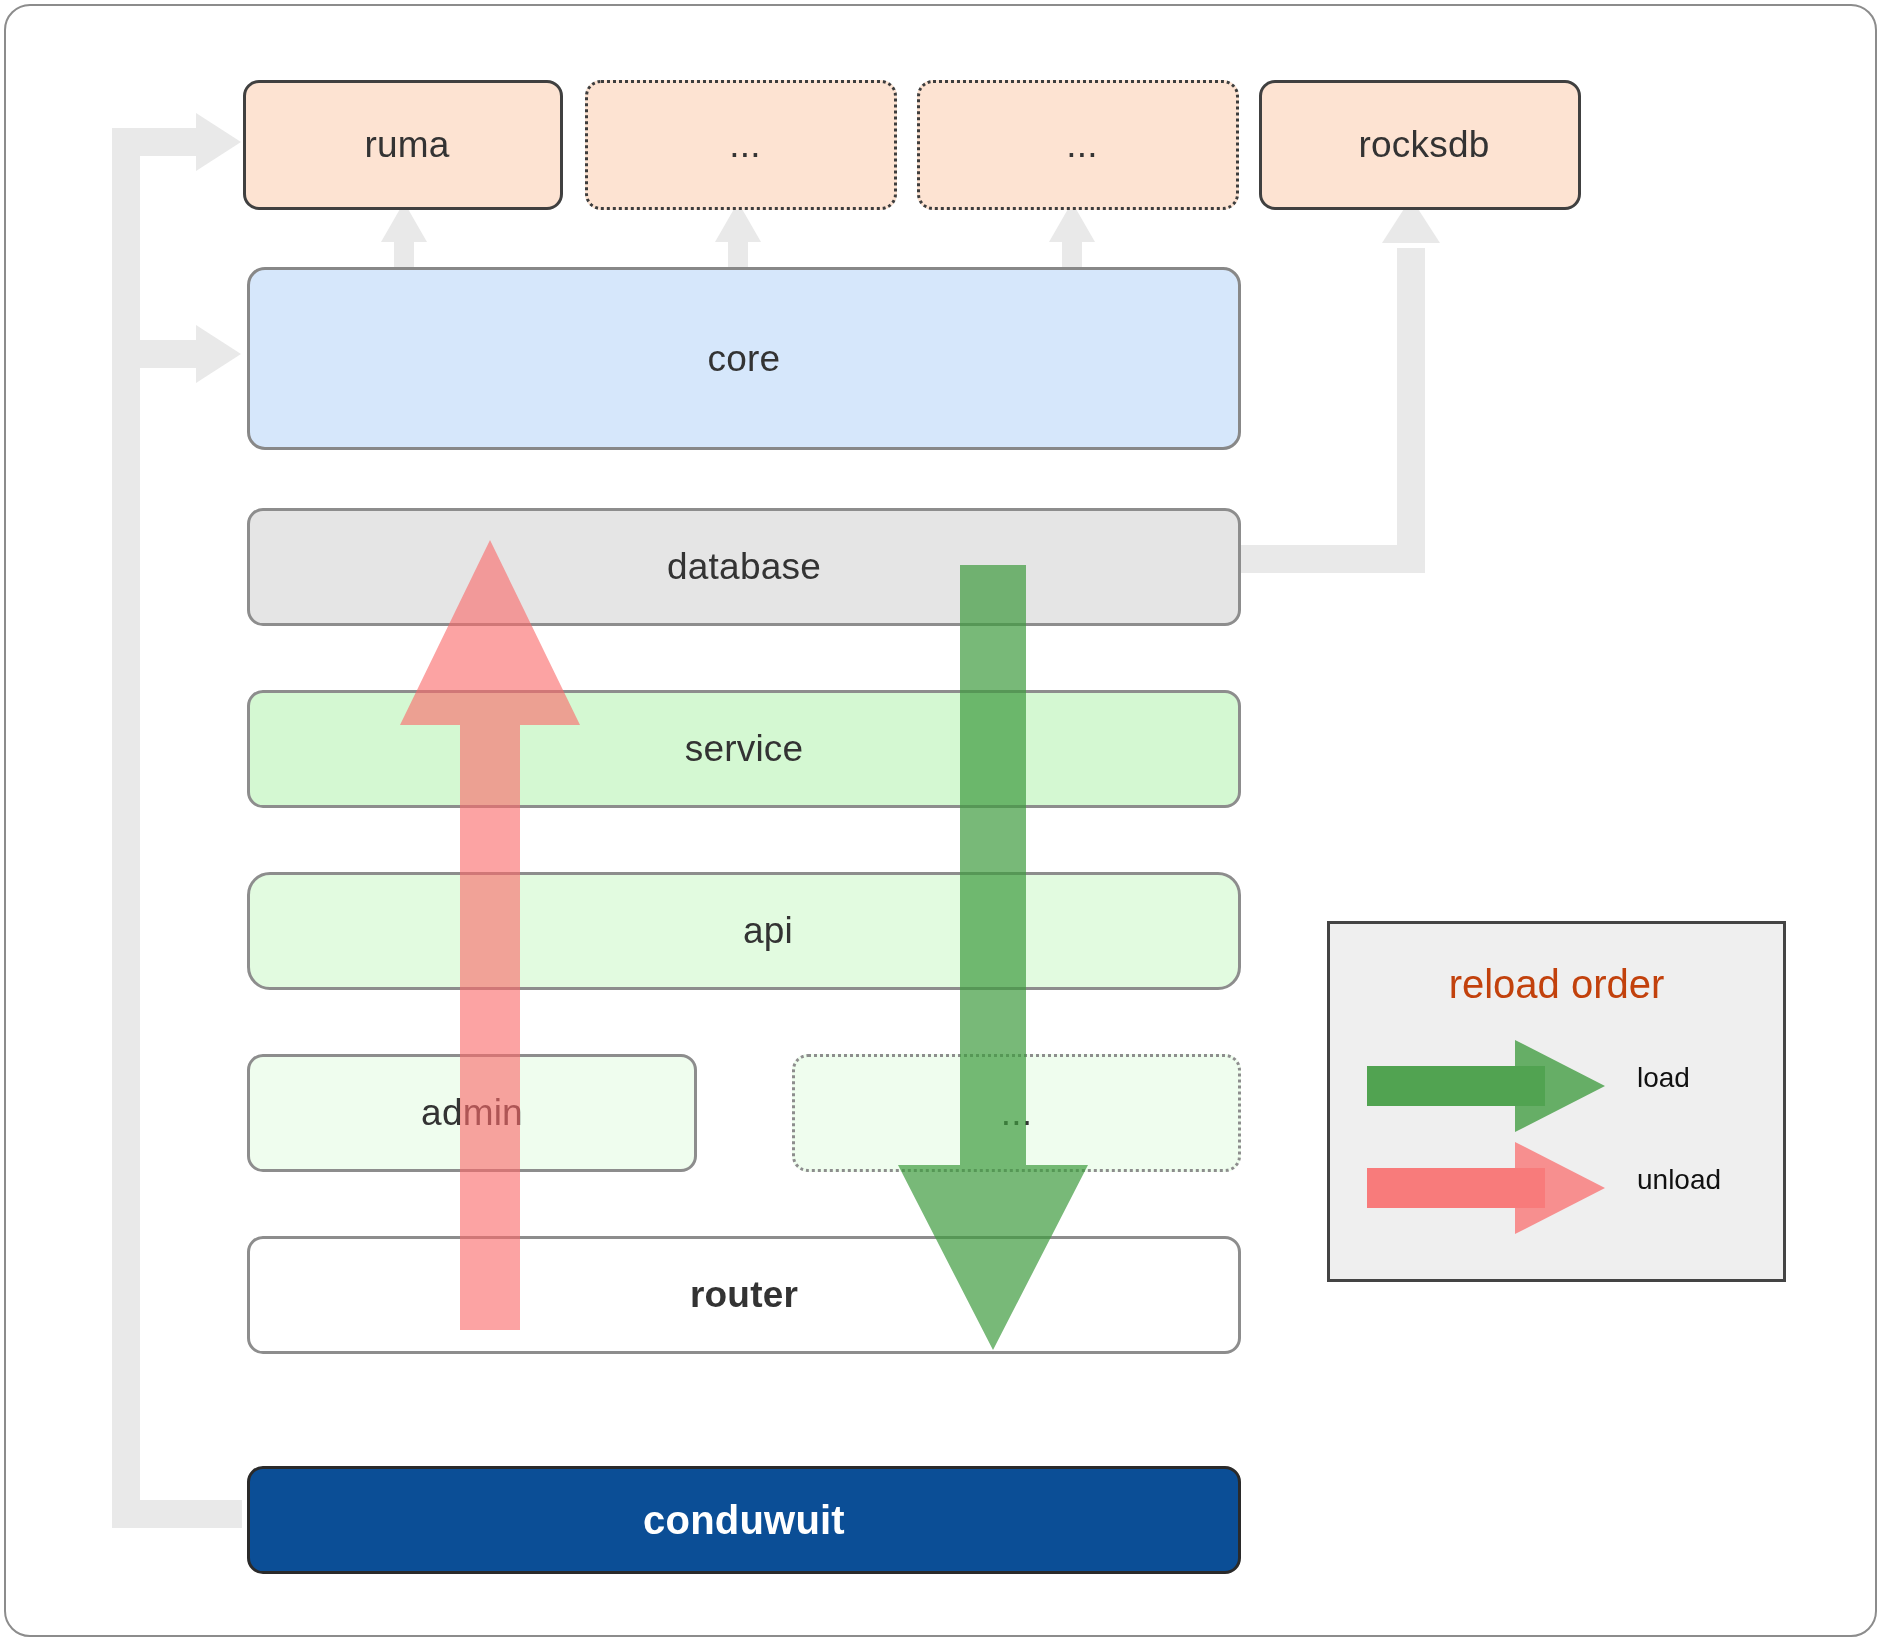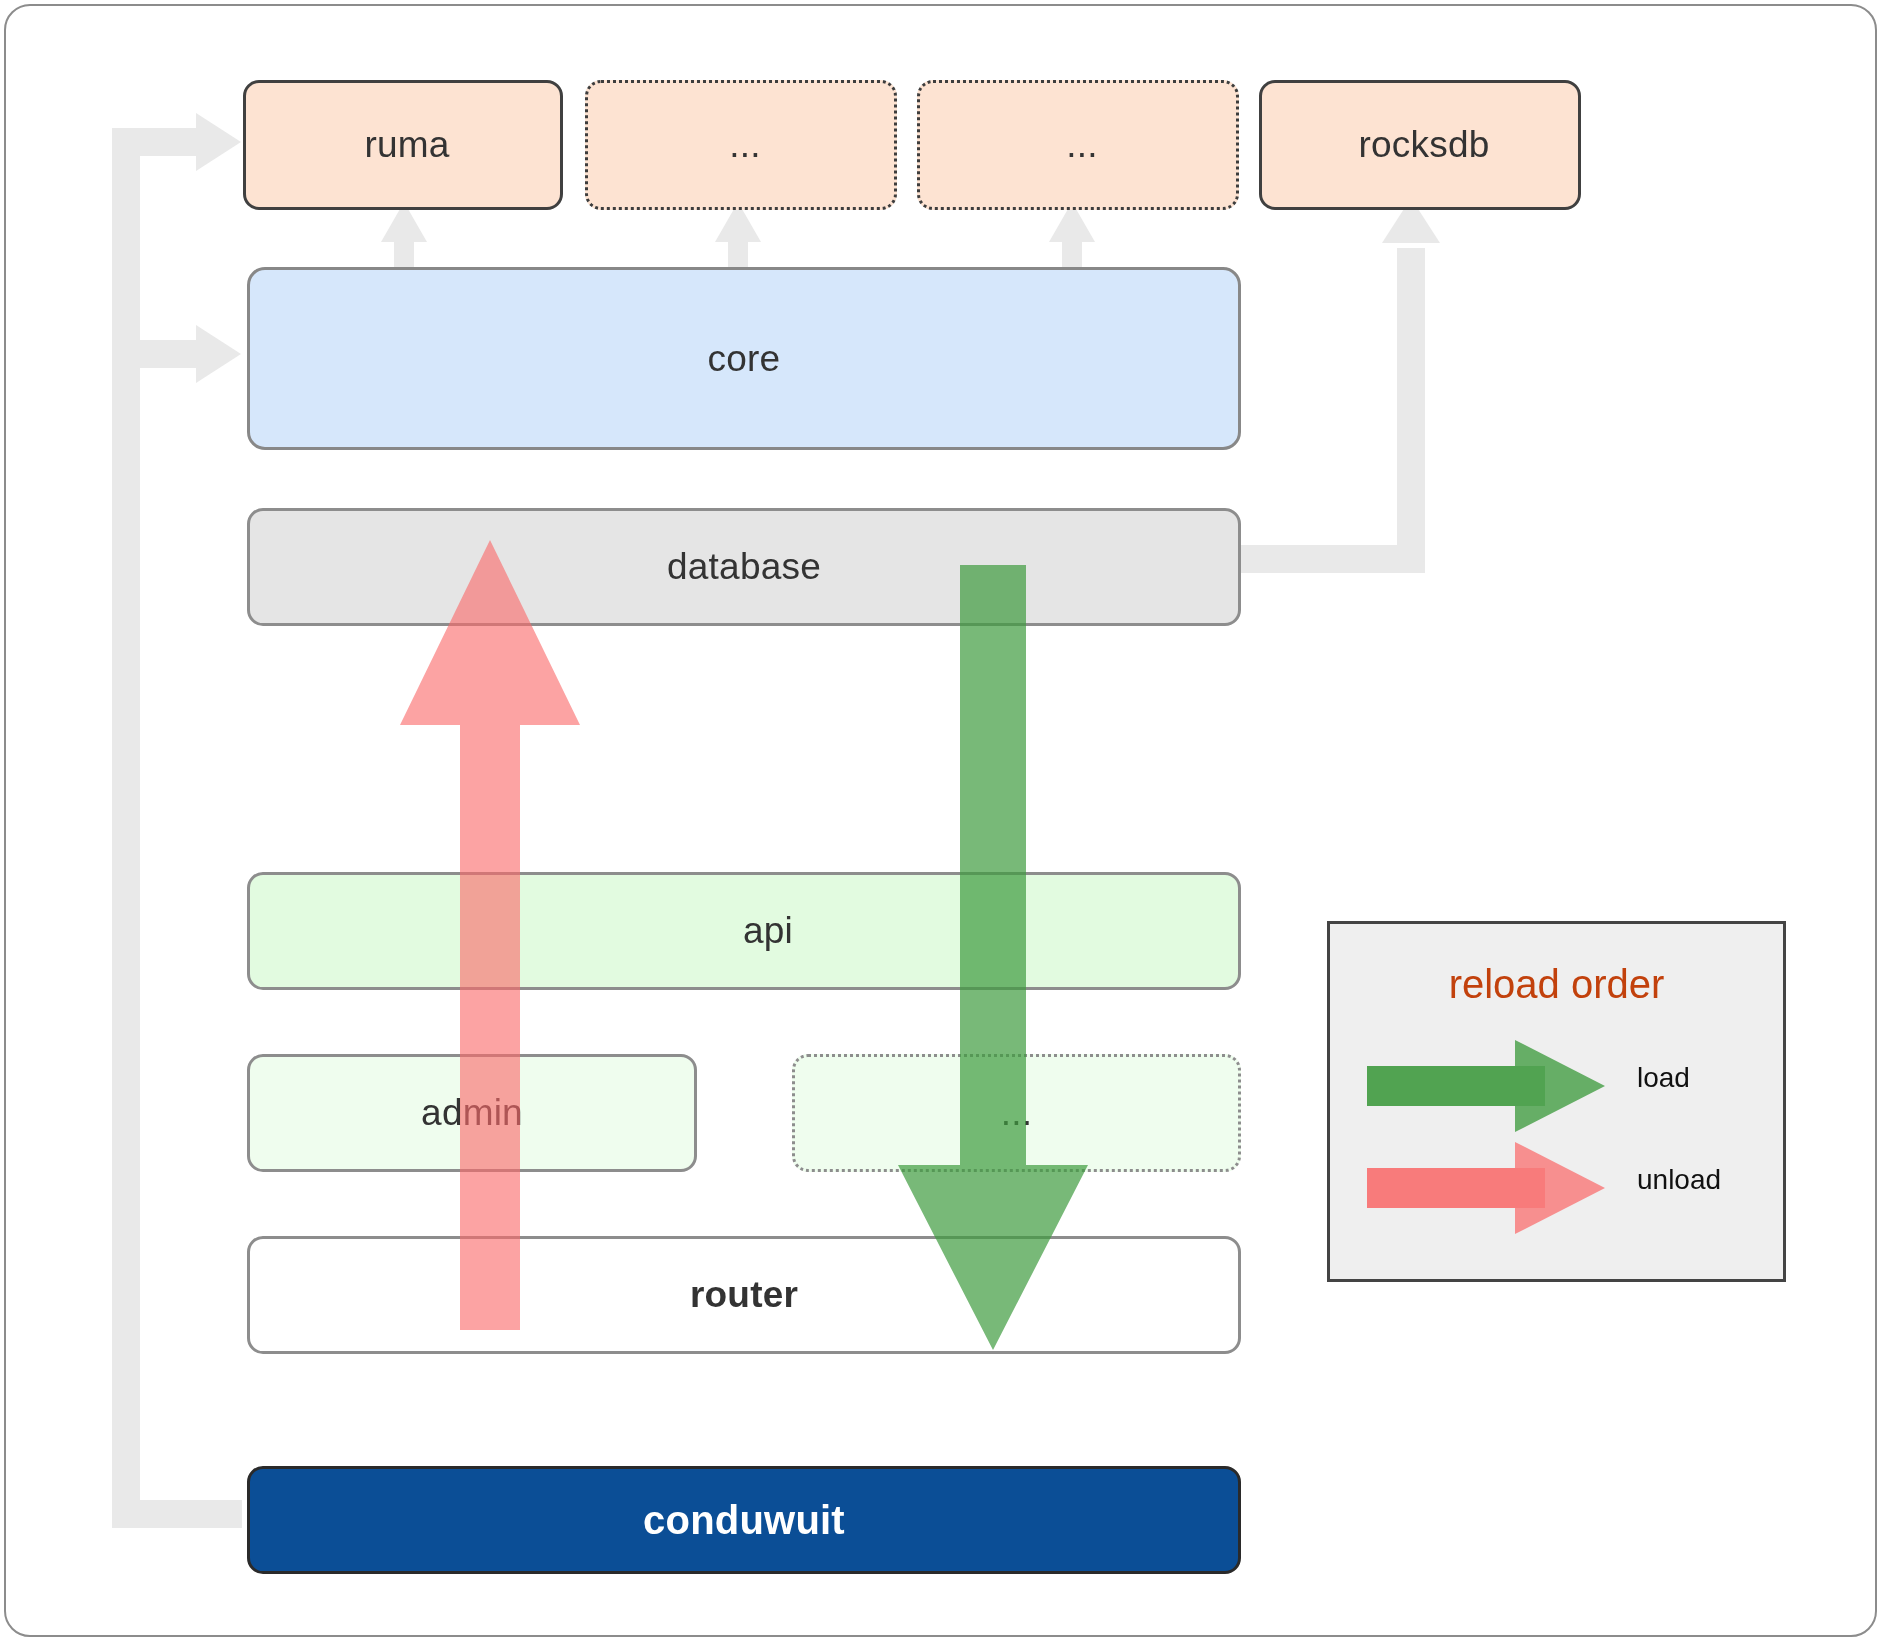--- a/index.html
+++ b/index.html
@@ -66,21 +66,21 @@
     border-radius: 16px;
   }
   .service-box {
     background: #d4f8d2;
     border: 3px solid #8d8d8d;
     border-radius: 16px;
   }
   .api-box {
     background: #e2fbe0;
     border: 3px solid #8d8d8d;
-    border-radius: 16px;
+    border-radius: 23px;
     padding-left: 48px;
   }
   .admin-box {
     background: #effdee;
     border: 3px solid #8d8d8d;
     border-radius: 16px;
   }
   .etc-box {
     background: #effdee;
     border: 3px dotted #8d8d8d;
@@ -206,20 +206,23 @@
   </div>
 
   <div class="node core-box" style="left:247px; top:267px; width:994px; height:183px;">
     <span class="lbl">core</span>
   </div>
 
   <div class="node db-box" style="left:247px; top:508px; width:994px; height:118px;">
     <span class="lbl">database</span>
   </div>
 
+  <div class="node service-box" style="left:247px; top:690px; width:994px; height:118px;">
+    <span class="lbl">service</span>
+  </div>
 
   <div class="node api-box" style="left:247px; top:872px; width:994px; height:118px;">
     <span class="lbl">api</span>
   </div>
 
   <div class="node admin-box" style="left:247px; top:1054px; width:450px; height:118px;">
     <span class="lbl">admin</span>
   </div>
 
   <div class="node etc-box" style="left:792px; top:1054px; width:449px; height:118px;">

